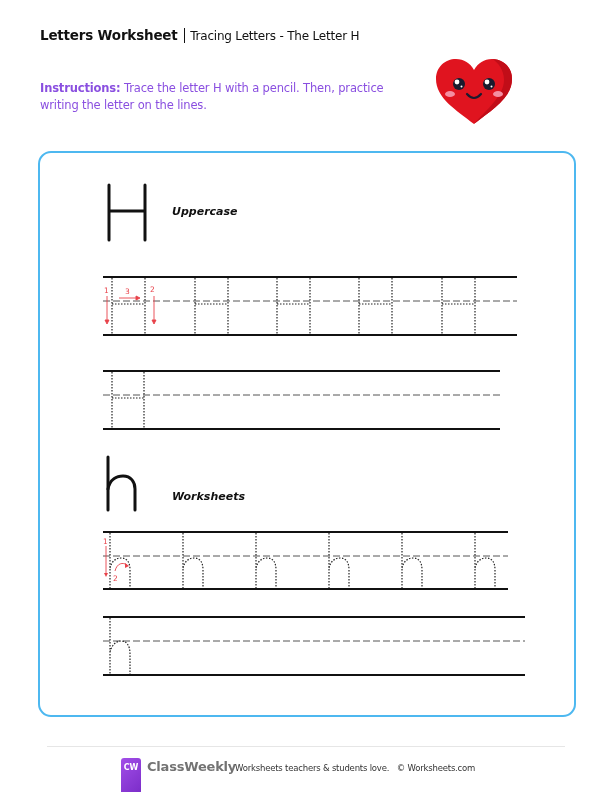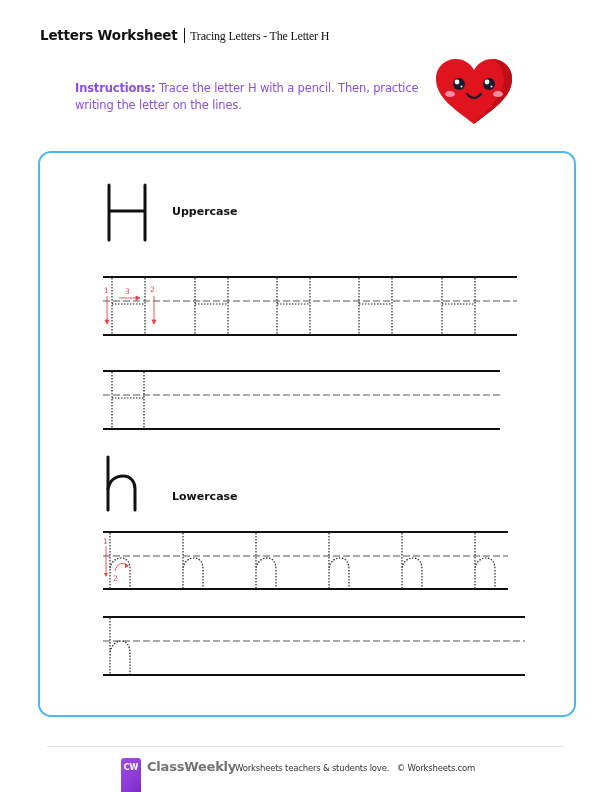--- a/index.html
+++ b/index.html
@@ -1,25 +1,25 @@
 <!DOCTYPE html>
 <html><head>
 <meta charset="utf-8">
 <style>
   html, body { margin:0; padding:0; background:#ffffff; }
   body { width:612px; height:792px; position:relative; overflow:hidden; font-family:"DejaVu Sans", "Liberation Sans", sans-serif; }
   .abs { position:absolute; }
   .title { left:40px; top:27px; font-size:13.5px; color:#111; white-space:nowrap; letter-spacing:-0.2px; }
   .title .main { font-weight:bold;text-align:right; }
   .title .sep { display:inline-block; width:1.6px; height:15px; background:#111; vertical-align:-3px; margin:0 5px 0 6px; }
-  .title .sub { font-size:12px;font-family:Liberation Serif, serif; }
-  .instr { left:40px; top:80px; width:360px; font-size:11.5px; line-height:17px; color:#8a4fe0; letter-spacing:-0.15px;margin-left:35px; }
+  .title .sub { font-size:12px; }
+  .instr { left:40px; top:80px; width:360px; font-size:11.5px; line-height:17px; color:#8a4fe0; letter-spacing:-0.15px; }
   .instr .lbl { font-weight:bold; }
   .card { left:38px; top:151px; width:534px; height:562px; border:2.5px solid #4db8f0; border-radius:13px; }
-  .label { font-size:11px; font-weight:bold; color:#111; }
+  .label { font-size:11px; font-weight:bold; color:#111;font-style:italic; }
   .footer-line { left:47px; top:746px; width:518px; height:1px; background:#e6e6e6; }
   .logo-box { left:121px; top:758px; width:20px; height:36px; border-radius:3px; background:linear-gradient(135deg,#a24ee8,#7a2cc8); color:#fff; font-size:8px; font-weight:bold; text-align:center; line-height:20px; }
   .logo-text { left:147px; top:759px; font-size:13px; font-weight:bold; color:#737373; letter-spacing:-0.2px; }
   .tagline { left:235px; top:763px; font-size:8.5px; color:#333; white-space:nowrap; letter-spacing:-0.2px; }
   svg text { font-family:"DejaVu Sans", "Liberation Sans", sans-serif; }
 </style>
 </head>
 <body>
 
 <div class="abs title">
@@ -83,21 +83,21 @@
   <line x1="103" y1="371" x2="500" y2="371" stroke="#111" stroke-width="2.2"></line>
   <line x1="103" y1="395" x2="500" y2="395" stroke="#555" stroke-width="1" stroke-dasharray="7,3"></line>
   <line x1="103" y1="429" x2="500" y2="429" stroke="#111" stroke-width="2.2"></line>
   <path d="M112 372 V428 M144 372 V428 M112 398 H144" stroke="#222" stroke-width="1.2" stroke-dasharray="1.5,1.5" fill="none"></path>
 </svg>
 
 <svg class="abs" style="left:104px;top:455px" width="40" height="58">
   <path d="M4 2 V55" stroke="#111" stroke-width="3" stroke-linecap="round" fill="none"></path>
   <path d="M4 34 C6 24 13 21 19 21 C27 21 31 27 31 34 V55" stroke="#111" stroke-width="3" stroke-linecap="round" fill="none"></path>
 </svg>
-<div class="abs label" style="left:172px;top:490px">Lowercase</div>
+<div class="abs label" style="left:172px;top:490px">Worksheets</div>
 
 <svg class="abs" style="left:0;top:0" width="612" height="792">
   <line x1="103" y1="532" x2="508" y2="532" stroke="#111" stroke-width="2.2"></line>
   <line x1="103" y1="556" x2="508" y2="556" stroke="#555" stroke-width="1" stroke-dasharray="7,3"></line>
   <line x1="103" y1="589" x2="508" y2="589" stroke="#111" stroke-width="2.2"></line>
   <g stroke="#222" stroke-width="1.2" stroke-dasharray="1.5,1.5" fill="none">
     <path d="M110 533 V588 M110 568 C112 560 117 558 121 558 C127 558 130 562 130 570 V588"></path>
     <path d="M183 533 V588 M183 568 C185 560 190 558 194 558 C200 558 203 562 203 570 V588"></path>
     <path d="M256 533 V588 M256 568 C258 560 263 558 267 558 C273 558 276 562 276 570 V588"></path>
     <path d="M329 533 V588 M329 568 C331 560 336 558 340 558 C346 558 349 562 349 570 V588"></path>

